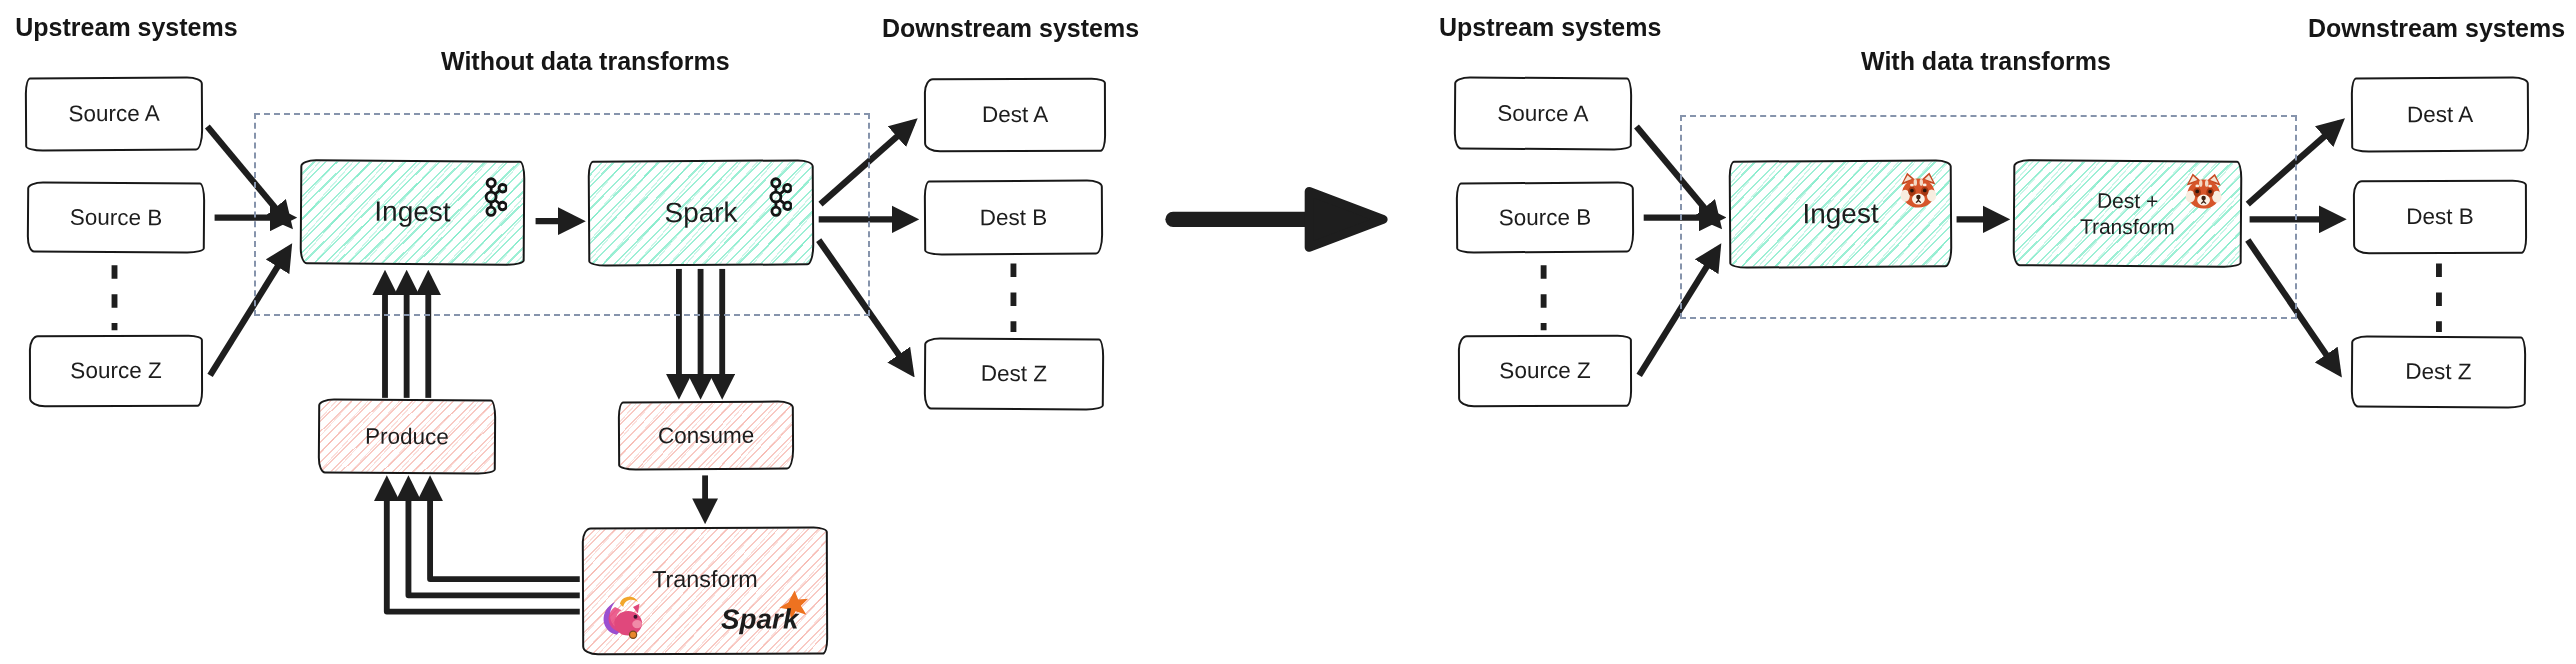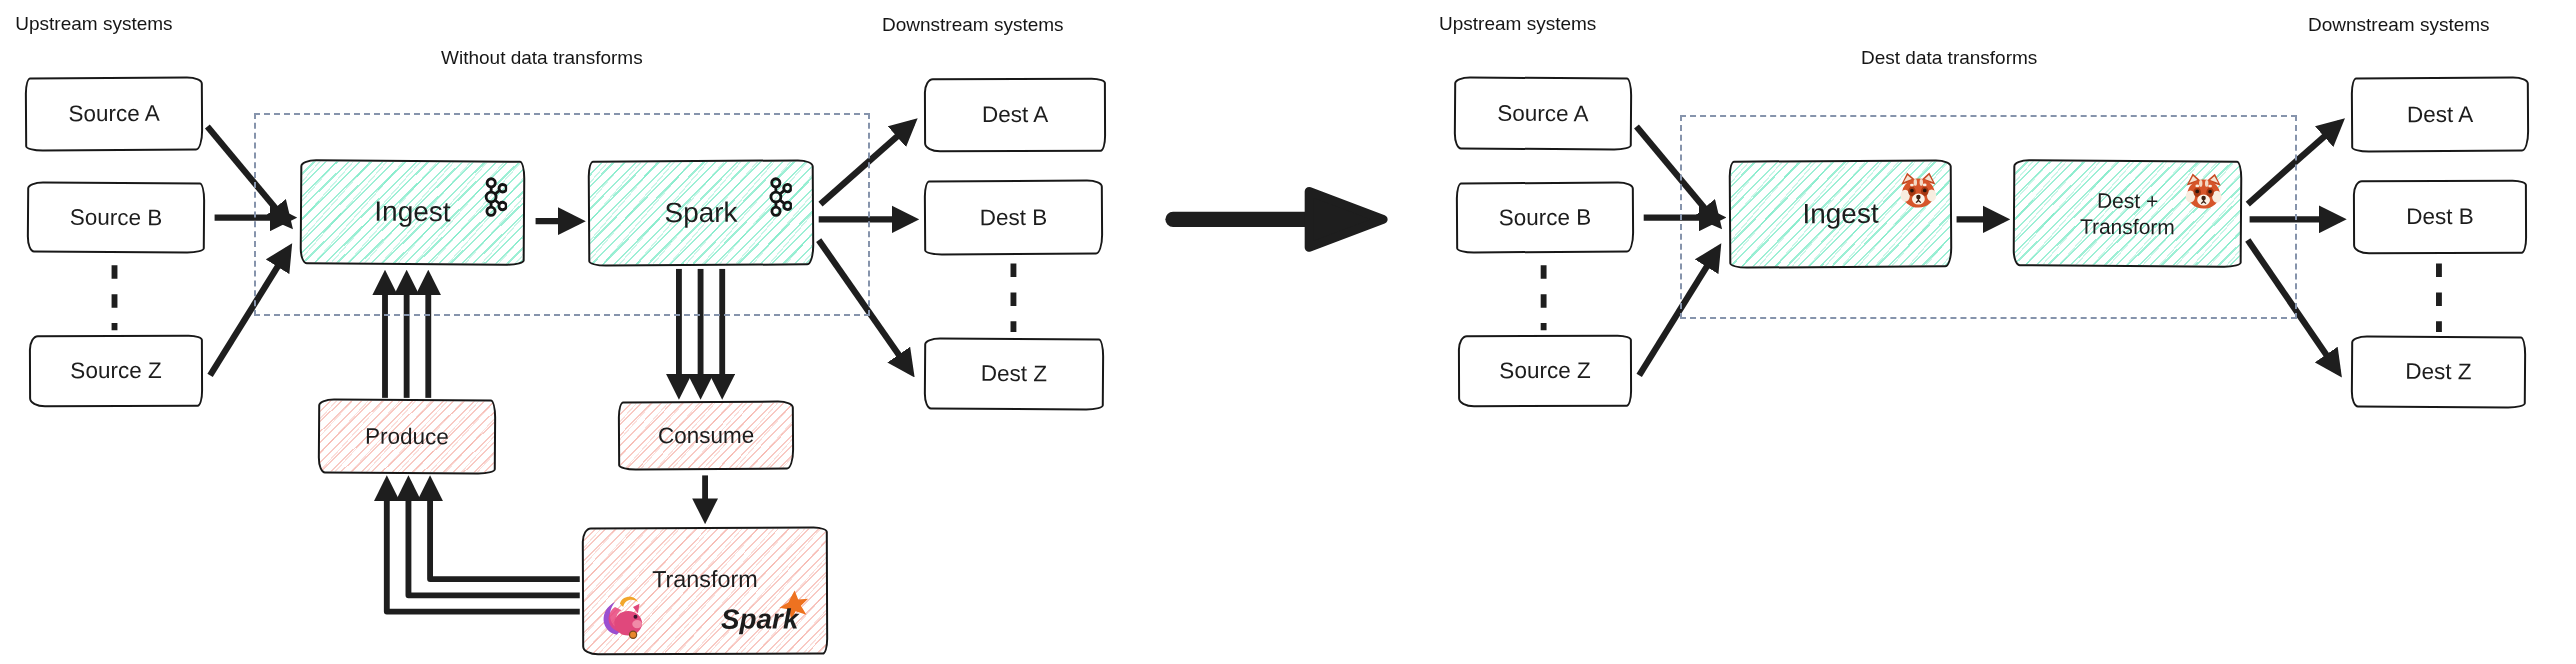--- a/index.html
+++ b/index.html
@@ -1,18 +1,18 @@
 <!DOCTYPE html>
 <html style="font-size:14.4px"><head>
 <meta charset="utf-8">
 <style>
   html,body{margin:0;padding:0;background:#ffffff;}
   body{width:2576px;height:665px;font-family:"Liberation Sans",sans-serif;color:#1d1d1d;}
   .canvas{position:relative;width:2576px;height:665px;background:#fff;overflow:hidden;}
-  .lbl{position:absolute;font-size:19px;color:#161616;white-space:nowrap;}
+  .lbl{position:absolute;font-size:25px;color:#161616;white-space:nowrap;font-weight:bold;}
   .node{position:absolute;border:2.7px solid #181818;display:flex;align-items:center;justify-content:center;
         background-color:#fff;box-sizing:border-box;font-size:22.5px;color:#1d1d1d;}
   .node .txt{text-align:center;line-height:1.22;}
   .plain{background:#fff;}
   .teal{background-image:
         repeating-linear-gradient(135deg, rgba(105,231,191,.65) 0px, rgba(105,231,191,.65) 1.6px, rgba(0,0,0,0) 1.6px, rgba(0,0,0,0) 8px),
         repeating-linear-gradient(131deg, rgba(105,231,191,.35) 0px, rgba(105,231,191,.35) 1.3px, rgba(0,0,0,0) 1.3px, rgba(0,0,0,0) 12.6px);}
   .pink{background-image:
         repeating-linear-gradient(135deg, rgba(244,166,156,.6) 0px, rgba(244,166,156,.6) 1.4px, rgba(0,0,0,0) 1.4px, rgba(0,0,0,0) 7.2px),
         repeating-linear-gradient(132deg, rgba(244,166,156,.35) 0px, rgba(244,166,156,.35) 1.1px, rgba(0,0,0,0) 1.1px, rgba(0,0,0,0) 11.7px);}
@@ -173,21 +173,21 @@
         <svg width="90" height="47" viewBox="0 0 100 52" style="font-size:26px">
           <path d="M84,2 L88,12 L99,11 L91,19 L97,29 L85,25 L80,35 L78,23 L67,21 L77,15 Z" fill="#ee7220"></path>
           <text x="2" y="44" font-family="Liberation Sans, sans-serif" font-size="31" font-weight="bold" font-style="italic" fill="#1c1c1c">Spark</text>
         </svg>
       </span>
     </div>
   </div>
 
   <div>
     <div class="lbl" style="left:1439px;top:12.6px;">Upstream systems</div>
-    <div class="lbl" style="left:1861px;top:47px;">Dest data transforms</div>
+    <div class="lbl" style="left:1861px;top:47px;">With data transforms</div>
     <div class="lbl" style="left:2308px;top:14.4px;">Downstream systems</div>
 
     <div class="dashed-zone" style="left:1680px;top:115px;width:617px;height:204px;"></div>
 
     <div class="node plain sk2" style="left:1454px;top:77px;width:178px;height:73px;">
       <span class="txt">Source A</span>
       </div>
     <div class="node plain sk1" style="left:1456px;top:182px;width:178px;height:71px;">
       <span class="txt">Source B</span>
       </div>

